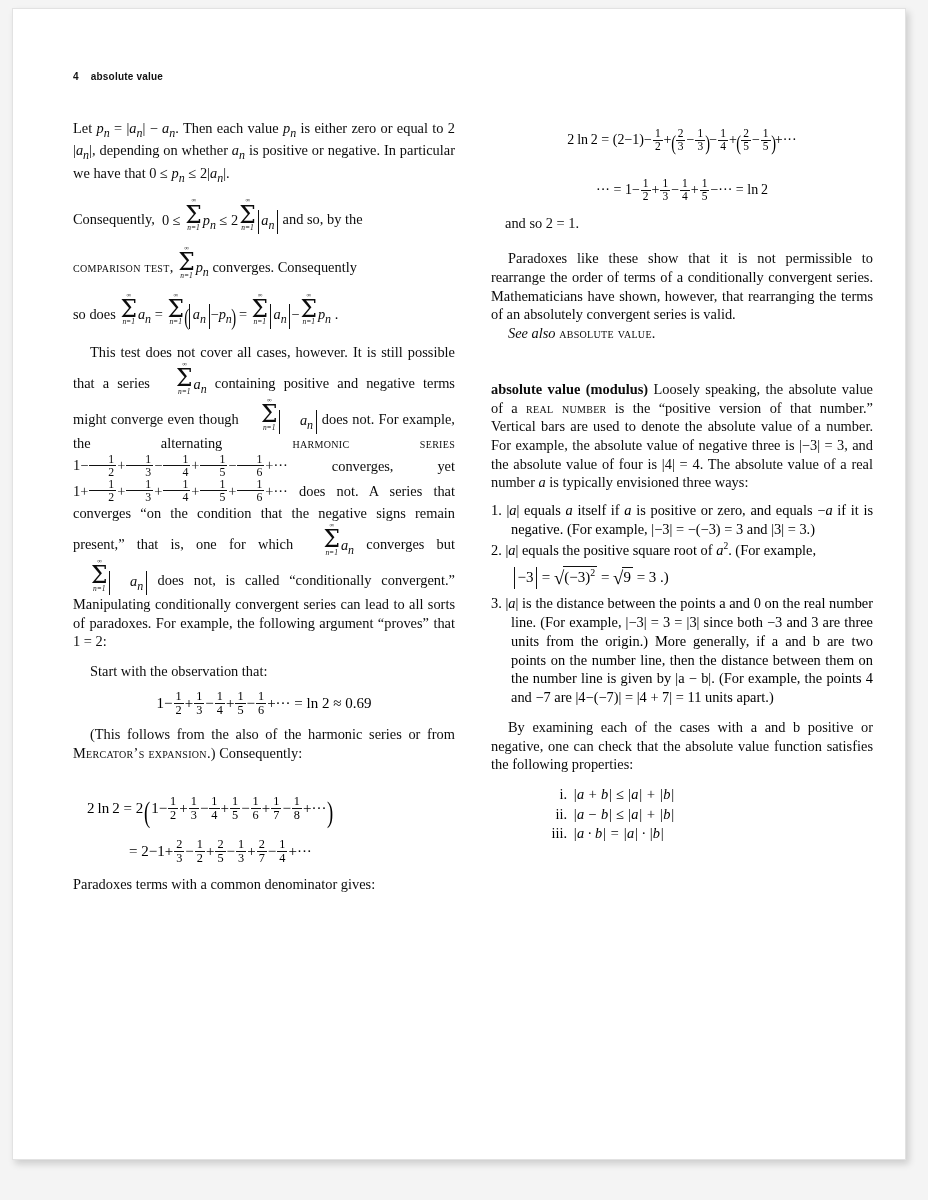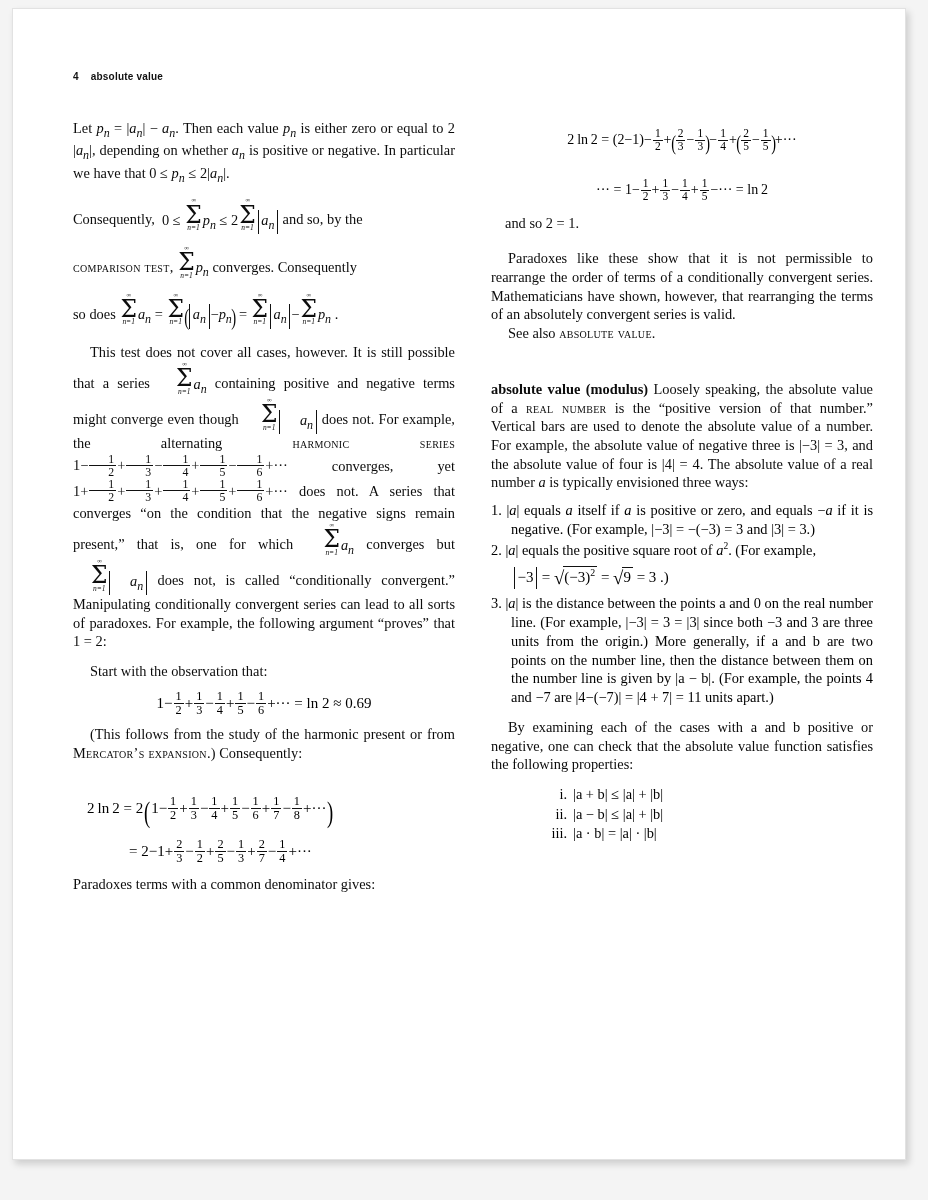--- a/index.html
+++ b/index.html
@@ -56,21 +56,21 @@
     text-justify: inter-word;
   }
   p.indent { text-indent: 17px; }
   p.gap { margin-top: 11px; }
   .sc {
     font-variant: small-caps;
     font-size: 14.4px;
     letter-spacing: 0.3px;
   }
   .bold { font-weight: bold; }
-  .ital { }
+  .ital { font-style: italic; }
   .mi { font-style: italic; font-family: "Liberation Serif", serif; }
 
   
   .math {
     font-family: "Liberation Serif", serif;
     white-space: nowrap;
   }
   .dmath {
     text-align: center;
     font-size: 15px;
@@ -208,21 +208,21 @@
       </p>
 
       <p class="indent gap">Start with the observation that:</p>
 
       <div class="dmath">
         <span class="math">1−<span class="frac"><span class="num">1</span><span class="den">2</span></span>+<span class="frac"><span class="num">1</span><span class="den">3</span></span>−<span class="frac"><span class="num">1</span><span class="den">4</span></span>+<span class="frac"><span class="num">1</span><span class="den">5</span></span>−<span class="frac"><span class="num">1</span><span class="den">6</span></span>+···</span>
         <span>= ln 2 ≈ 0.69</span>
       </div>
 
       <p class="indent">
-        <span>(This follows from the study of the harmonic present or from </span><span class="sc">Mercator’s expansion.</span><span>) Consequently:</span>
+        <span>(This follows from the also of the harmonic series or from </span><span class="sc">Mercator’s expansion.</span><span>) Consequently:</span>
       </p>
 
       <div class="dmath" style="text-align:left; padding-left:14px;margin-top:32px;">
         <span class="math">2 ln 2 = 2<span class="bigparen">(</span>1−<span class="frac"><span class="num">1</span><span class="den">2</span></span>+<span class="frac"><span class="num">1</span><span class="den">3</span></span>−<span class="frac"><span class="num">1</span><span class="den">4</span></span>+<span class="frac"><span class="num">1</span><span class="den">5</span></span>−<span class="frac"><span class="num">1</span><span class="den">6</span></span>+<span class="frac"><span class="num">1</span><span class="den">7</span></span>−<span class="frac"><span class="num">1</span><span class="den">8</span></span>+···<span class="bigparen">)</span></span>
       </div>
 
       <div class="dmath eqline" style="text-align:left; padding-left:56px;">
         <span class="math">= 2−1+<span class="frac"><span class="num">2</span><span class="den">3</span></span>−<span class="frac"><span class="num">1</span><span class="den">2</span></span>+<span class="frac"><span class="num">2</span><span class="den">5</span></span>−<span class="frac"><span class="num">1</span><span class="den">3</span></span>+<span class="frac"><span class="num">2</span><span class="den">7</span></span>−<span class="frac"><span class="num">1</span><span class="den">4</span></span>+···</span>
       </div>
 

